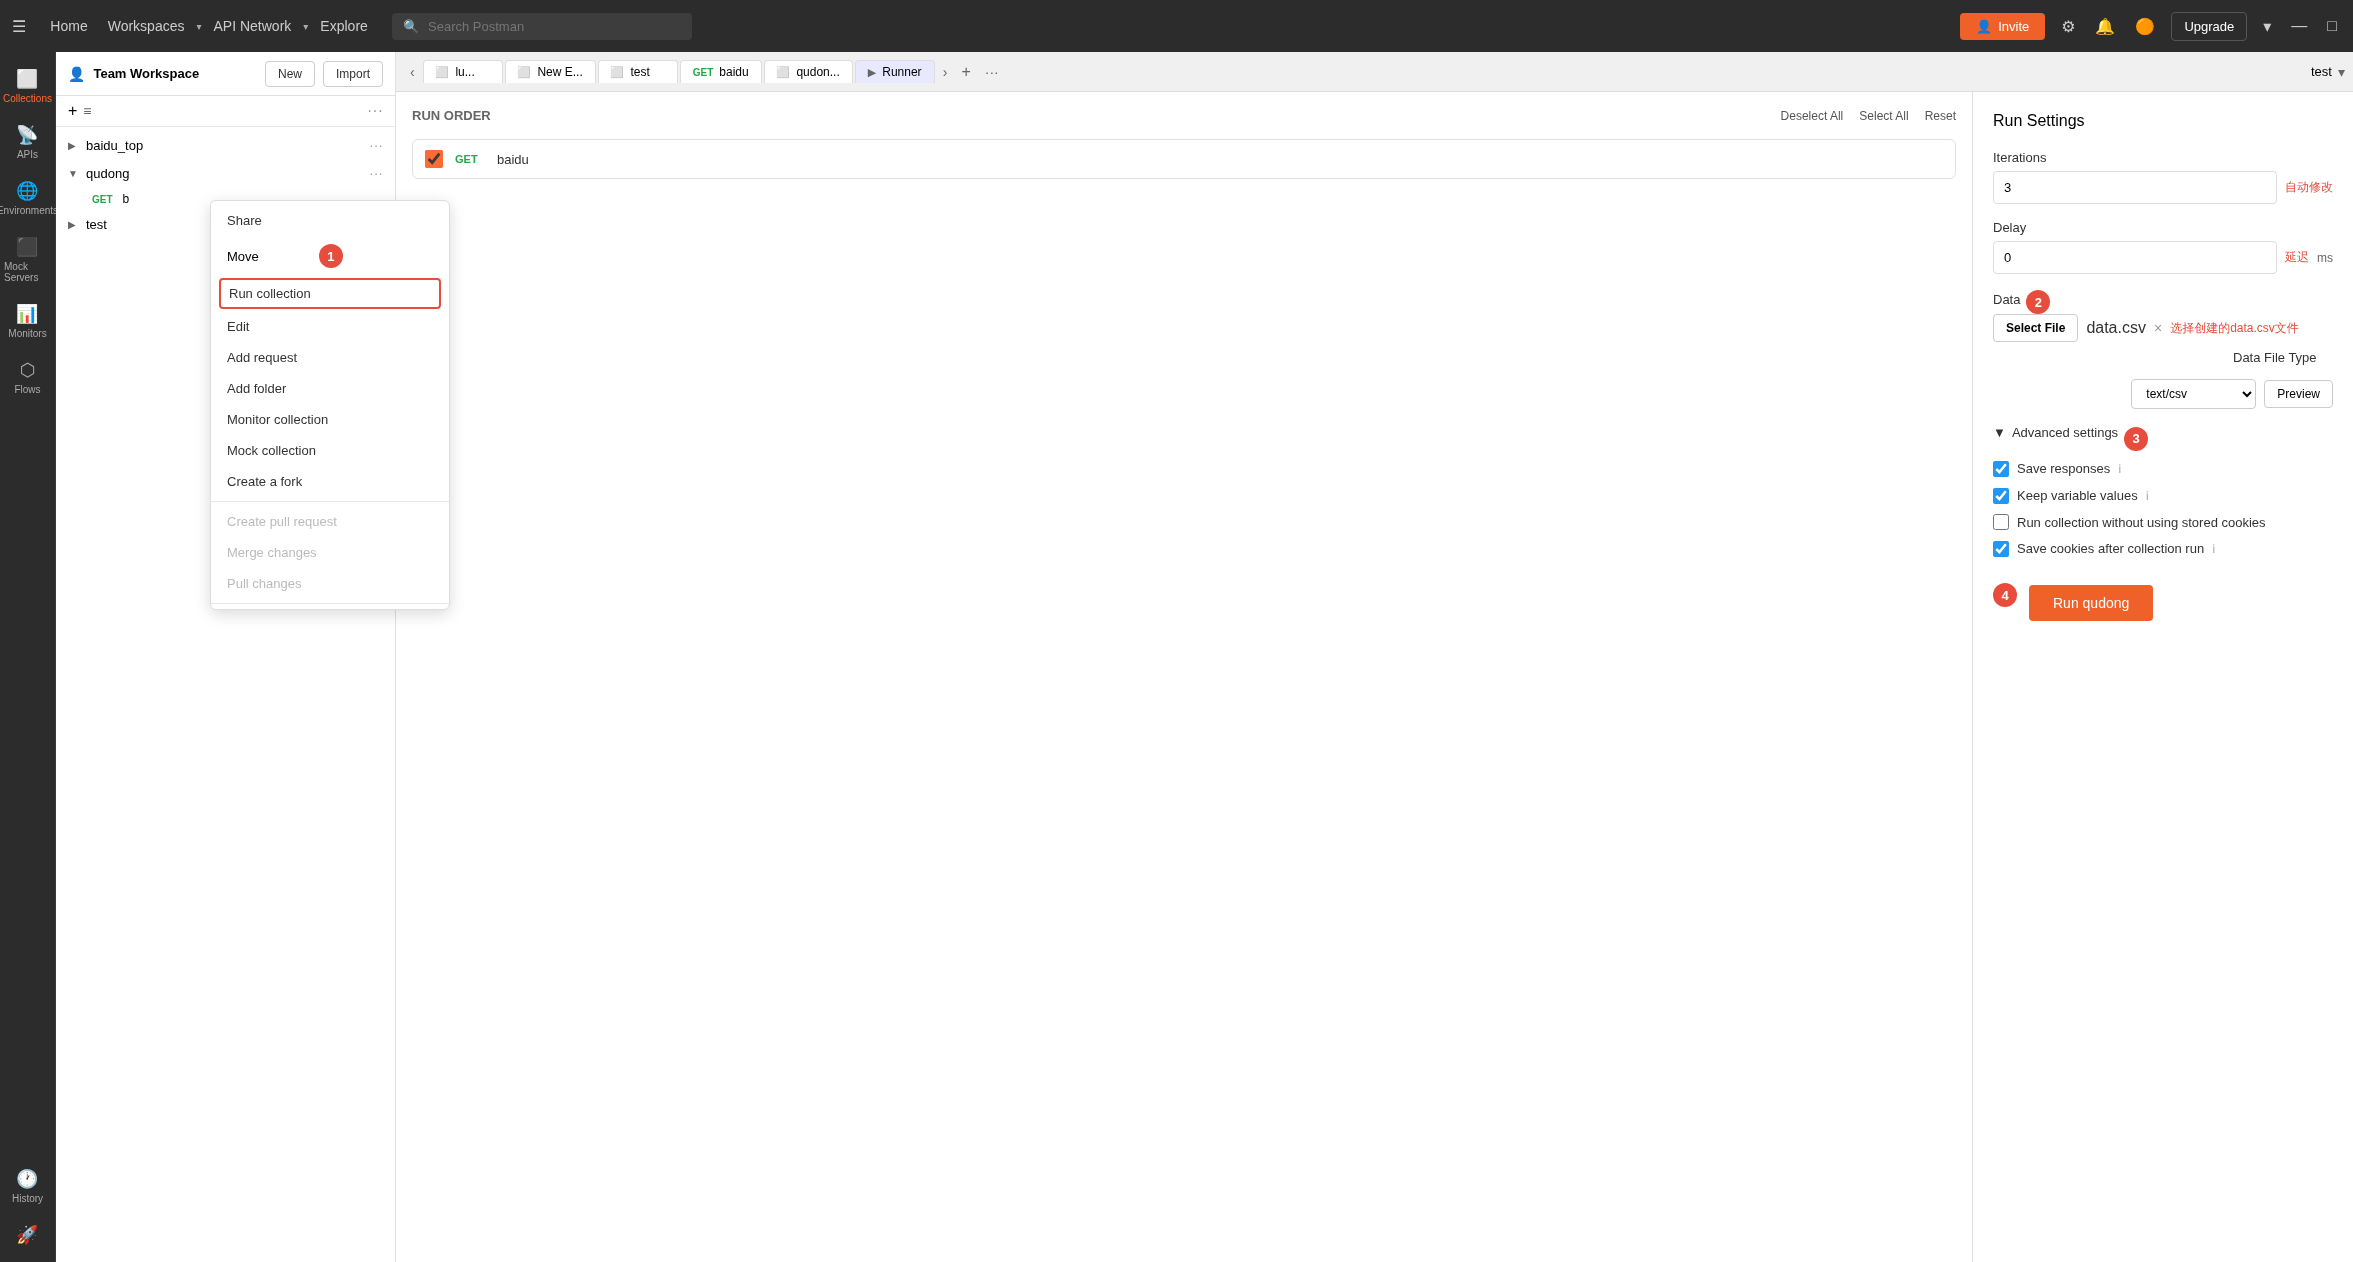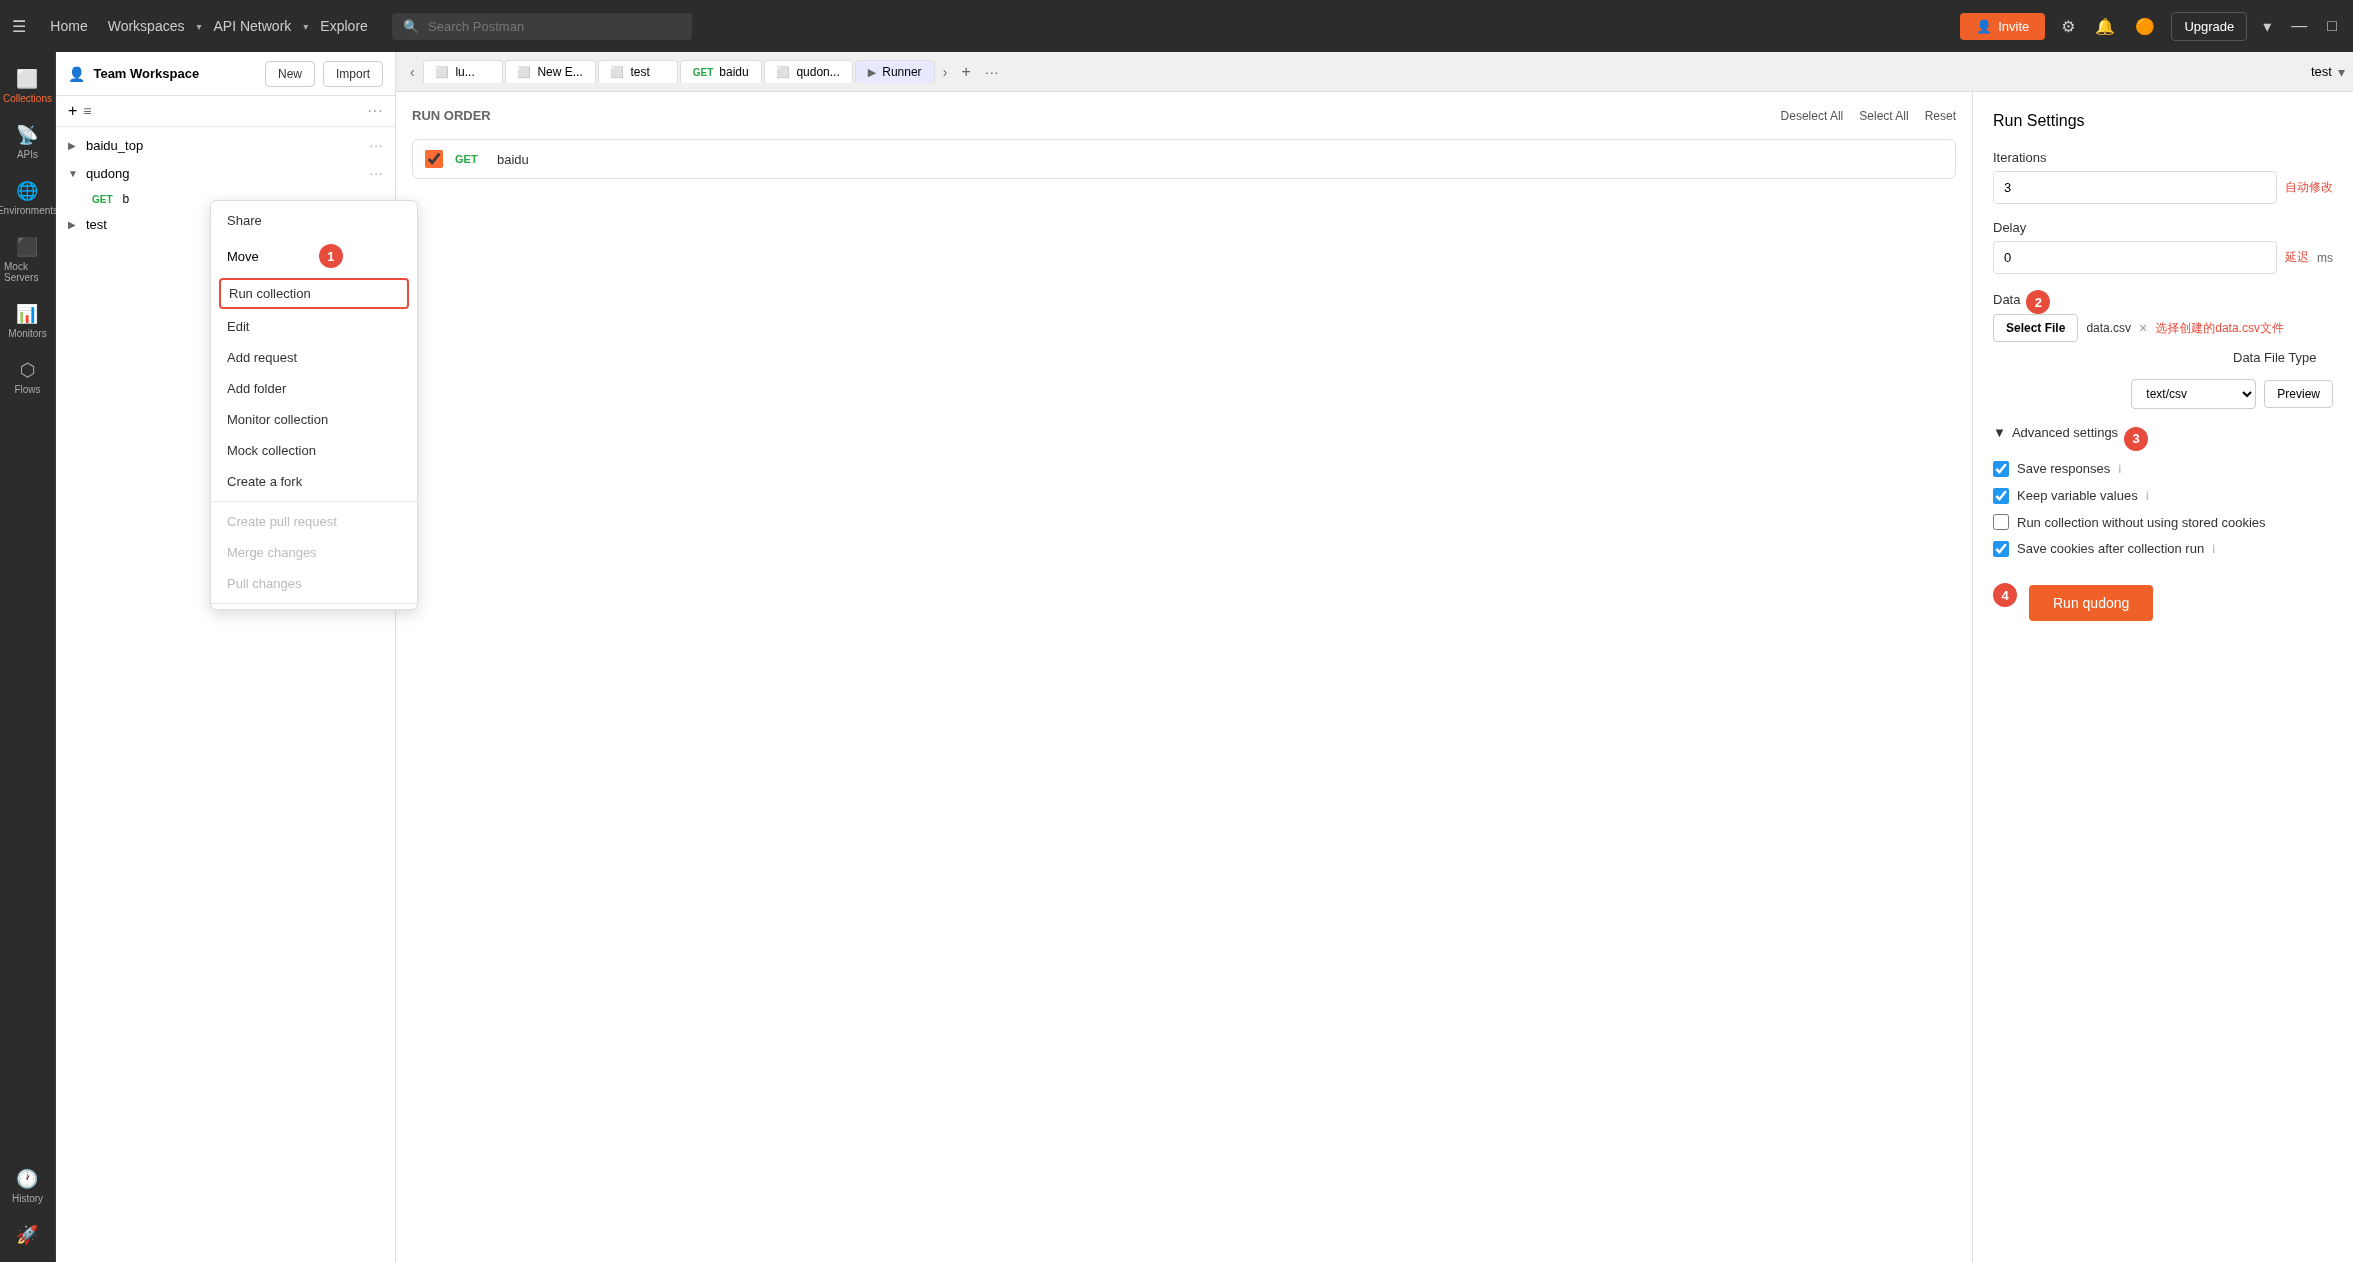--- a/index.html
+++ b/index.html
@@ -80,21 +80,21 @@
       gap: 6px; font-size: 12px; cursor: pointer;
     }
     .method-badge {
       font-size: 10px; font-weight: 700; padding: 1px 4px; border-radius: 2px;
       color: #28a745;
     }
     .method-badge.get { color: #28a745; }
 
     
     .context-menu {
-      position: absolute; left: 210px; top: 200px; width: 208px;
+      position: absolute; left: 210px; top: 200px; width: 240px;
       background: #fff; border: 1px solid #ddd; border-radius: 6px;
       box-shadow: 0 4px 16px rgba(0,0,0,0.15); z-index: 100; padding: 4px 0;
     }
     .ctx-item {
       padding: 8px 16px; font-size: 13px; cursor: pointer; color: #333;
     }
     .ctx-item.highlighted {
       border: 2px solid #e74c3c; border-radius: 4px; margin: 2px 8px;
       padding: 6px 10px;
     }
@@ -156,21 +156,21 @@
       width: 100%; padding: 8px 10px; border: 1px solid #ddd; border-radius: 4px;
       font-size: 13px; outline: none;
     }
     .ms-label { font-size: 12px; color: #666; }
 
     .data-row { display: flex; align-items: center; gap: 8px; }
     .btn-select-file {
       background: #fff; border: 1px solid #ccc; border-radius: 4px;
       padding: 6px 12px; font-size: 12px; cursor: pointer; font-weight: bold;
     }
-    .file-name { font-size: 12px; color: #333; }
+    .file-name { font-size: 16px; color: #333; }
     .file-close { font-size: 14px; color: #999; cursor: pointer; }
 
     .data-type-row { display: flex; align-items: center; gap: 8px; margin-top: 8px; justify-content: flex-end; }
     .data-type-select {
       padding: 6px 10px; border: 1px solid #ccc; border-radius: 4px;
       font-size: 12px; background: #fff; min-width: 120px;
     }
     .btn-preview {
       background: #fff; border: 1px solid #ccc; border-radius: 4px;
       padding: 6px 12px; font-size: 12px; cursor: pointer;

